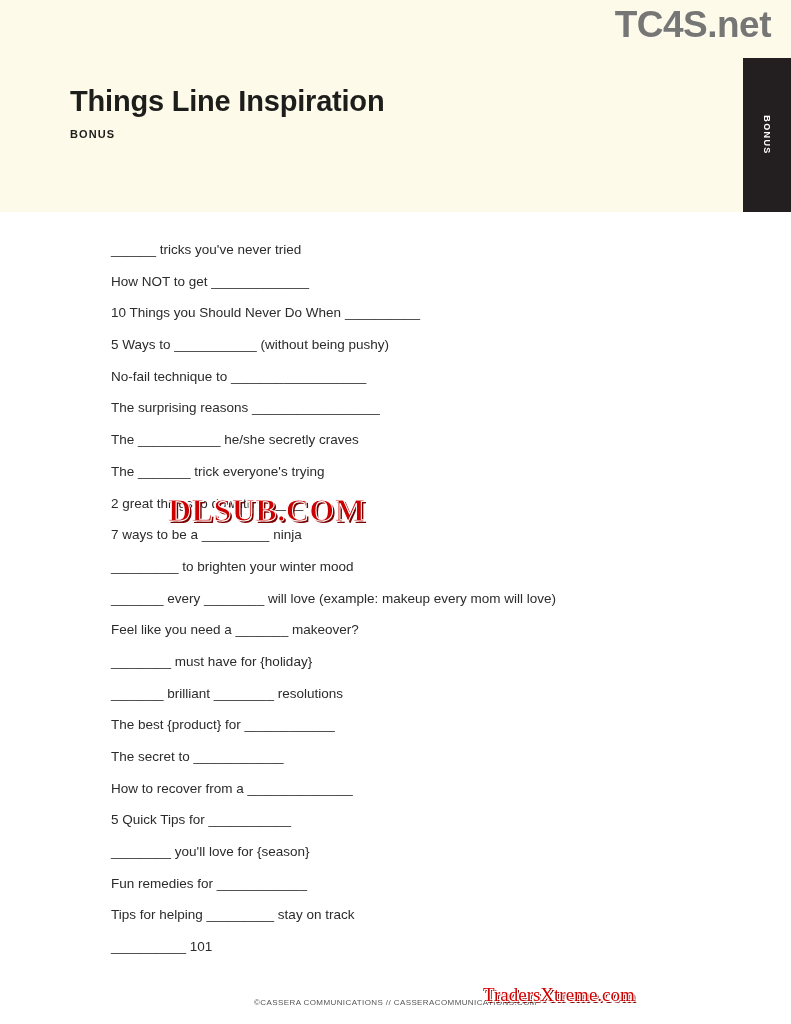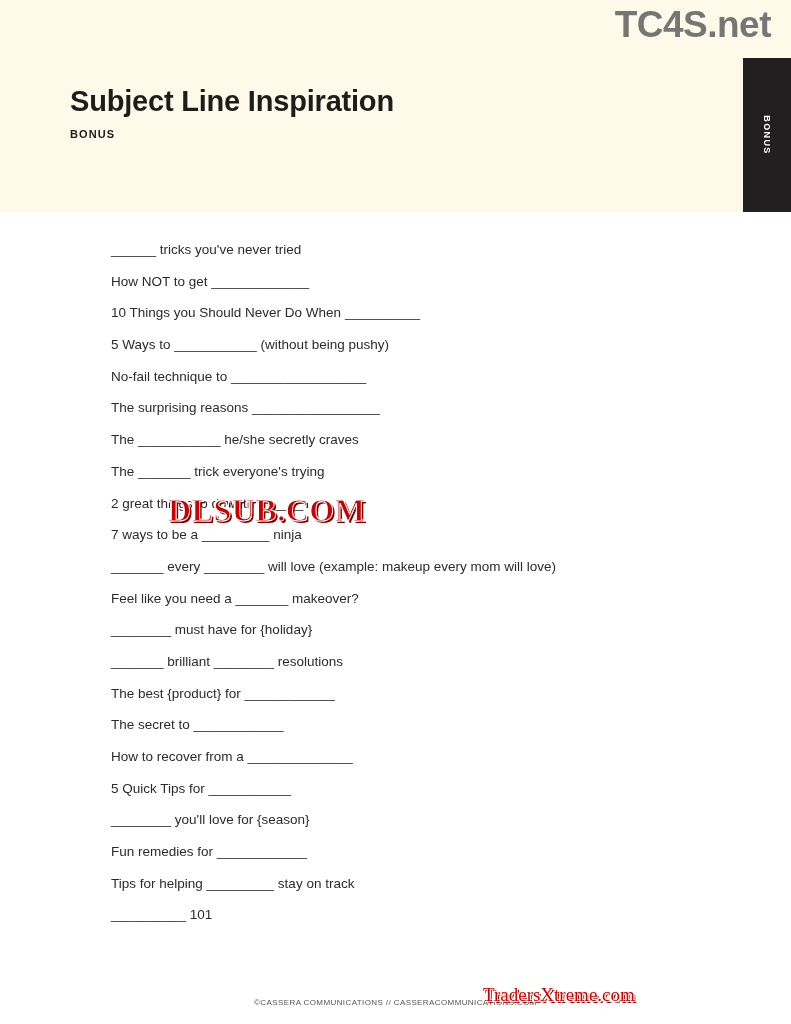--- a/index.html
+++ b/index.html
@@ -145,40 +145,41 @@
        2px  2px 0 #7a0000;
   }
 </style>
 </head>
 <body>
 
 <div class="page">
 
   <div class="header-band">
     <div class="header-inner">
-      <h1 class="doc-title">Subject Line Inspiration</h1>
+      <h1 class="doc-title">Things Line Inspiration</h1>
       <div class="doc-subtitle">BONUS</div>
     </div>
   </div>
 
   <div class="side-tab">
     <span class="side-tab-label">BONUS</span>
   </div>
 
   <div class="content">
     <div class="line-item">______ tricks you've never tried</div>
     <div class="line-item">How NOT to get _____________</div>
     <div class="line-item">10 Things you Should Never Do When __________</div>
     <div class="line-item">5 Ways to ___________ (without being pushy)</div>
     <div class="line-item">No-fail technique to __________________</div>
     <div class="line-item">The surprising reasons _________________</div>
     <div class="line-item">The ___________ he/she secretly craves</div>
     <div class="line-item">The _______ trick everyone's trying</div>
     <div class="line-item">2 great things to do with ______</div>
     <div class="line-item">7 ways to be a _________ ninja</div>
+    <div class="line-item">_________ to brighten your winter mood</div>
     <div class="line-item">_______ every ________ will love (example: makeup every mom will love)</div>
     <div class="line-item">Feel like you need a _______ makeover?</div>
     <div class="line-item">________ must have for {holiday}</div>
     <div class="line-item">_______ brilliant ________ resolutions</div>
     <div class="line-item">The best {product} for ____________</div>
     <div class="line-item">The secret to ____________</div>
     <div class="line-item">How to recover from a ______________</div>
     <div class="line-item">5 Quick Tips for ___________</div>
     <div class="line-item">________ you'll love for {season}</div>
     <div class="line-item">Fun remedies for ____________</div>

